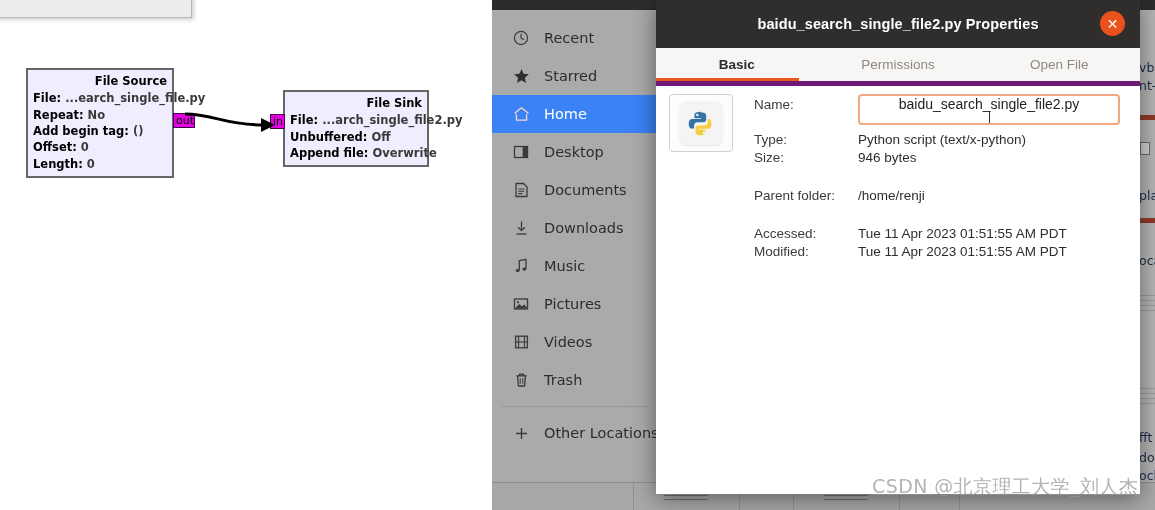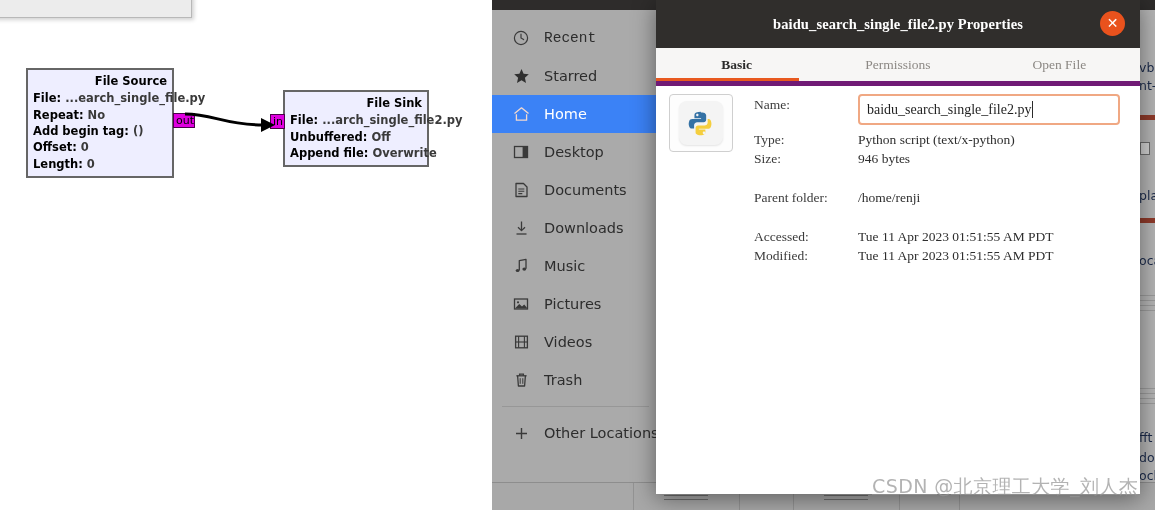--- a/index.html
+++ b/index.html
@@ -119,21 +119,21 @@
   #bottom-strip .handle i {
     display: block; height: 1px; background: #6e6e6e; margin-bottom: 3px;
   }
 
   
   #props-dialog {
     position: absolute; left: 656px; top: 0; width: 484px; height: 494px;
     background: #14532d;
     box-shadow: 0 4px 22px rgba(0,0,0,0.45);
     overflow: hidden;
-    font-family: Liberation Serif, serif;
+    font-family: Liberation Sans, sans-serif;
   }
   #props-titlebar {
     position: relative; height: 48px; background: #302e2c;
     display: flex; align-items: center; justify-content: center;
   }
   #props-title {
     color: #ffffff; font-size: 14.5px; font-weight: bold;
     letter-spacing: 0.1px;
   }
   #props-close {
@@ -180,20 +180,21 @@
   .prop-value { font-size: 13.5px; color: #2e2e2e; padding-top: 3px; }
 
   #name-input {
     width: 262px; height: 31px;
     border: 2px solid #f0a883; border-radius: 4px;
     background: #ffffff;
     display: flex; align-items: center;
     padding: 0 7px;
     font-size: 14px; color: #1f1f1f;
     position: relative;
+    flex-direction: column;
   }
   #name-caret {
     display: inline-block; width: 1px; height: 17px;
     background: #2b2b2b; margin-left: 1px;
   }
   .row-gap-sm { height: 4px; }
   .row-gap-md { height: 20px; }
 
   
   #watermark {
@@ -282,21 +283,21 @@
       <div class="ln" style="top:383px;"></div>
       <div class="ln" style="top:388px;"></div>
       <div class="ln" style="top:393px;"></div>
       <div class="cl" style="top:420px;">fft</div>
       <div class="cl" style="top:440px;">do</div>
       <div class="cl" style="top:458px;">ock</div>
     </div>
 
     <div id="sidebar">
 
-      <div class="side-item" style="margin-top:9px;font-family:Liberation Mono, monospace;">
+      <div class="side-item" style="margin-top:9px;">
         <span class="s-icon">
           <svg width="16" height="16" viewBox="0 0 16 16">
               <circle cx="8" cy="8" r="6.6" fill="none" stroke="#3a3a3a" stroke-width="1.2"></circle>
               <path d="M8 4.2V8l2.6 1.6" fill="none" stroke="#3a3a3a" stroke-width="1.2" stroke-linecap="round"></path>
             </svg>
         </span>
         <span>Recent</span>
       </div>
 
       <div class="side-item">

